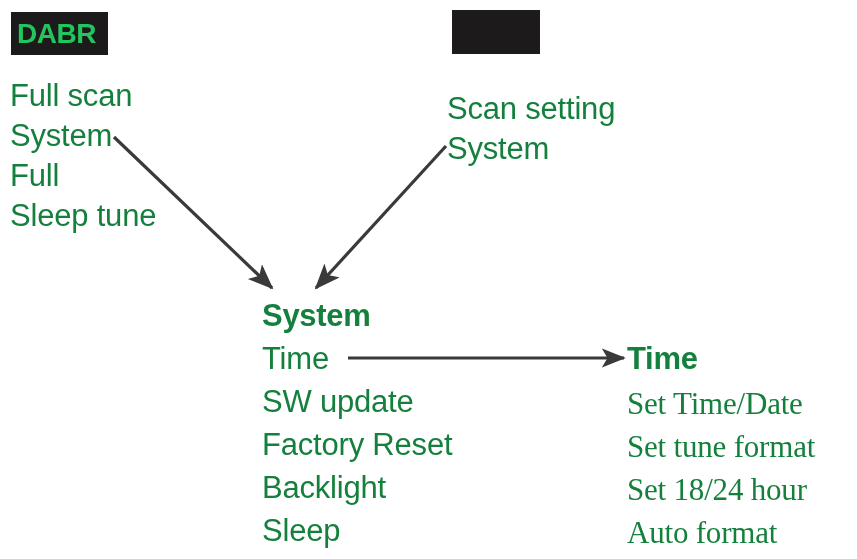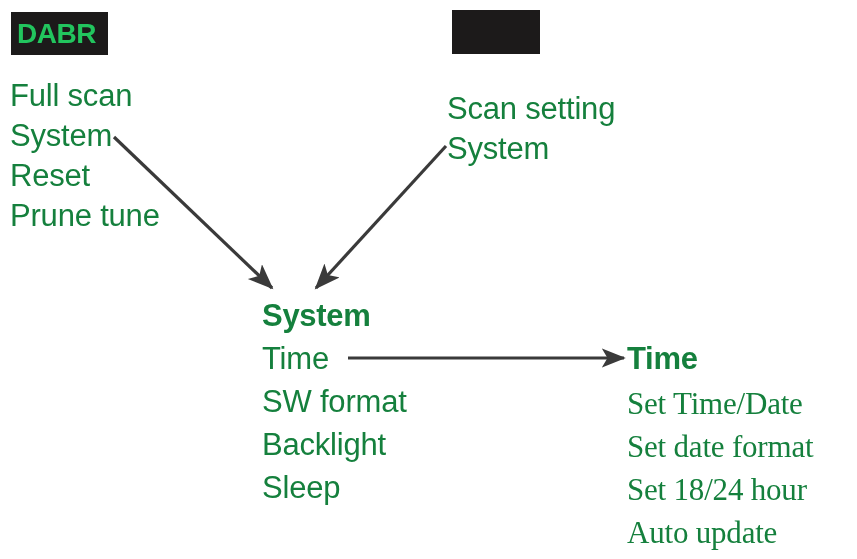--- a/index.html
+++ b/index.html
@@ -114,43 +114,44 @@
     <span class="chip-label">DABR</span>
   </div>
 
   <div class="chip" id="chip-blank">
     <span class="chip-label"></span>
   </div>
 
   <div class="menu-block" id="block-dab-menu">
     <div class="menu-item">Full scan</div>
     <div class="menu-item">System</div>
-    <div class="menu-item">Reset</div>
-    <div class="menu-item">Prune tune</div>
+    <div class="menu-item">Full</div>
+    <div class="menu-item">Sleep tune</div>
   </div>
 
   <div class="menu-block" id="block-main-menu">
     <div class="menu-item">Scan setting</div>
     <div class="menu-item">System</div>
   </div>
 
   <div class="menu-block" id="block-system-menu">
     <div class="menu-title">System</div>
     <div class="menu-item">Time</div>
-    <div class="menu-item">SW format</div>
+    <div class="menu-item">SW update</div>
+    <div class="menu-item">Factory Reset</div>
     <div class="menu-item">Backlight</div>
     <div class="menu-item">Sleep</div>
   </div>
 
   <div class="menu-block" id="block-time-menu">
     <div class="menu-title">Time</div>
     <div class="menu-item">Set Time/Date</div>
-    <div class="menu-item">Set date format</div>
+    <div class="menu-item">Set tune format</div>
     <div class="menu-item">Set 18/24 hour</div>
-    <div class="menu-item">Auto update</div>
+    <div class="menu-item">Auto format</div>
   </div>
 
   <svg class="arrow-layer" viewBox="0 0 857 559">
     <defs>
       <marker id="ah" markerWidth="9" markerHeight="9" refX="7.4" refY="3.2" orient="auto" markerUnits="strokeWidth">
         <path d="M0,0 L8,3.2 L0,6.4 L1.9,3.2 Z" fill="#3a3a3a"></path>
       </marker>
     </defs>
 
     <line x1="114" y1="137" x2="272" y2="288" stroke="#3a3a3a" stroke-width="3.2" marker-end="url(#ah)"></line>

